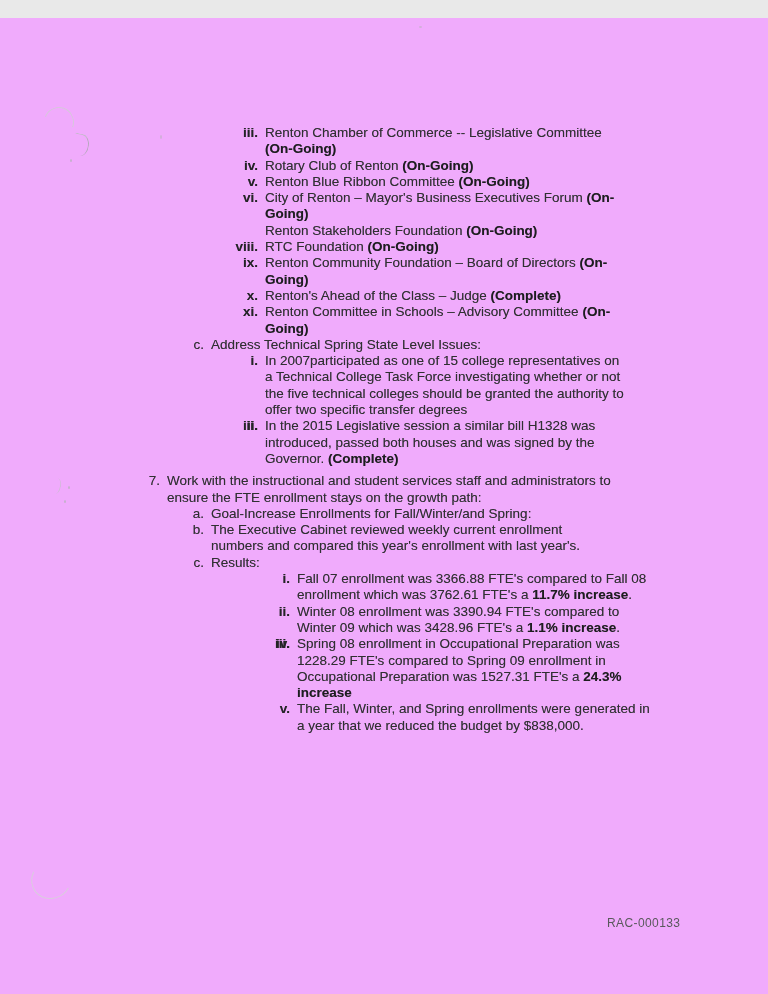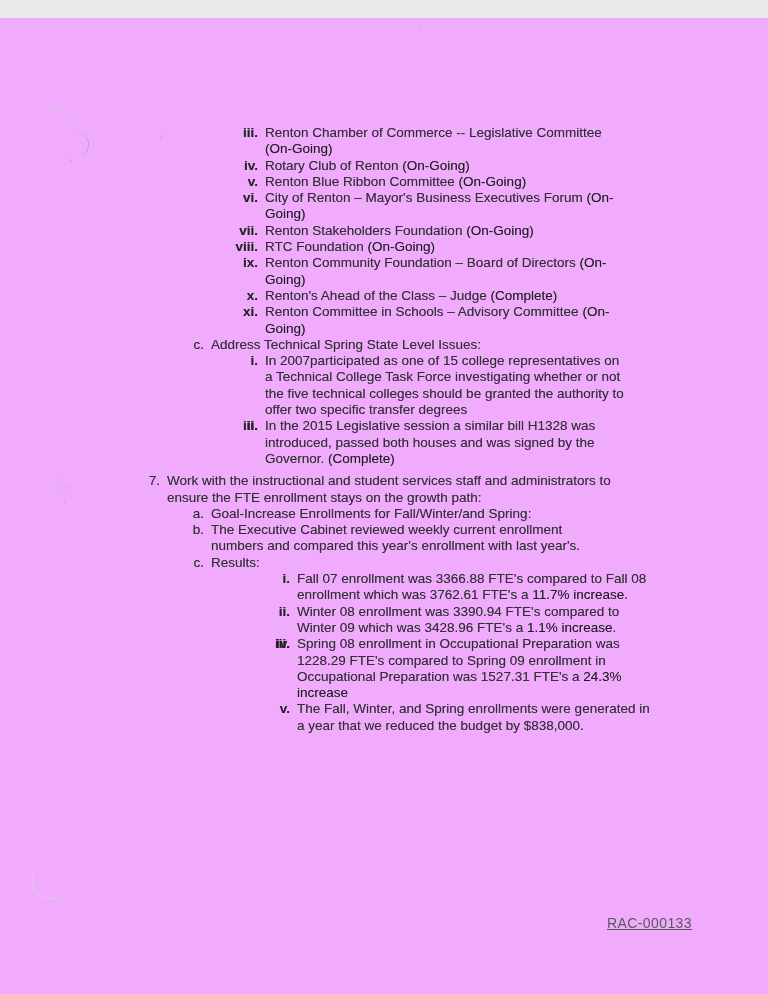--- a/index.html
+++ b/index.html
@@ -16,27 +16,26 @@
     text-shadow:0 0 .4px rgba(40,40,45,.45);
   }
   .content { position:absolute; left:0; top:107px; right:0; }
   .li { position:relative; white-space:pre-line; padding-right:8px; }
   .li .marker { position:absolute; top:0; left:0; text-align:right; white-space:nowrap; }
   .lvl-num    { padding-left:167px; }  .lvl-num    .marker { width:160px; }
   .lvl-letter { padding-left:211px; }  .lvl-letter .marker { width:204px; }
   .lvl-roman-a{ padding-left:265px; }  .lvl-roman-a .marker{ width:258px; font-weight:700; color:#242426; }
   .lvl-roman-b{ padding-left:297px; }  .lvl-roman-b .marker{ width:290px; font-weight:700; color:#242426; }
   .gap { margin-top:6px; }
-  .b { font-weight:400; color:#1d1d1f; }
+  .b { font-weight:700; color:#1d1d1f; }
   .footer-stamp {
     position:absolute; left:607px; top:899px;
-    font-size:14px; line-height:12px;
+    font-size:12px; line-height:12px;
     color:#59595c; letter-spacing:.4px;
     text-shadow:none;
-    text-decoration:underline;
   }
   
   .artifact { position:absolute; pointer-events:none; }
   .arc-top-a { left:44px; top:89px; width:28px; height:28px;
     border:1.2px solid #cfcfd2; border-radius:50%;
     border-left-color:transparent; border-bottom-color:transparent;
     transform:rotate(-24deg); opacity:.75; }
   .squiggle-top { left:73px; top:116px; width:15px; height:21px;
     border-right:1.6px solid #a8a8ad; border-top:1.2px solid #bdbdc2;
     border-radius:0 70% 60% 0; transform:rotate(12deg); opacity:.8; }
@@ -69,21 +68,21 @@
   <div class="artifact dot mid-mark-c"></div>
   <div class="artifact arc-bottom"></div>
 
   <div class="content">
       <div class="li lvl-roman-a"><span class="marker">iii.</span><span class="body"><span>Renton Chamber of Commerce -- Legislative Committee
 </span><span class="b">(On-Going)</span></span></div>
       <div class="li lvl-roman-a"><span class="marker">iv.</span><span class="body"><span>Rotary Club of Renton </span><span class="b">(On-Going)</span></span></div>
       <div class="li lvl-roman-a"><span class="marker">v.</span><span class="body"><span>Renton Blue Ribbon Committee </span><span class="b">(On-Going)</span></span></div>
       <div class="li lvl-roman-a"><span class="marker">vi.</span><span class="body"><span>City of Renton – Mayor's Business Executives Forum </span><span class="b">(On-
 Going)</span></span></div>
-      <div class="li lvl-roman-a"><span class="marker">vii.</span><span class="body"><span>Renton Stakeholders Foundation </span><span class="b">(On-Going)</span></span></div>
+      <div class="li lvl-roman-a"><span class="body"><span>Renton Stakeholders Foundation </span><span class="b">(On-Going)</span></span></div>
       <div class="li lvl-roman-a"><span class="marker">viii.</span><span class="body"><span>RTC Foundation </span><span class="b">(On-Going)</span></span></div>
       <div class="li lvl-roman-a"><span class="marker">ix.</span><span class="body"><span>Renton Community Foundation – Board of Directors </span><span class="b">(On-
 Going)</span></span></div>
       <div class="li lvl-roman-a"><span class="marker">x.</span><span class="body"><span>Renton's Ahead of the Class – Judge </span><span class="b">(Complete)</span></span></div>
       <div class="li lvl-roman-a"><span class="marker">xi.</span><span class="body"><span>Renton Committee in Schools – Advisory Committee </span><span class="b">(On-
 Going)</span></span></div>
       <div class="li lvl-letter"><span class="marker">c.</span><span class="body"><span>Address Technical Spring State Level Issues:</span></span></div>
       <div class="li lvl-roman-a"><span class="marker">i.</span><span class="body"><span>In 2007participated as one of 15 college representatives on
 a Technical College Task Force investigating whether or not
 the five technical colleges should be granted the authority to

